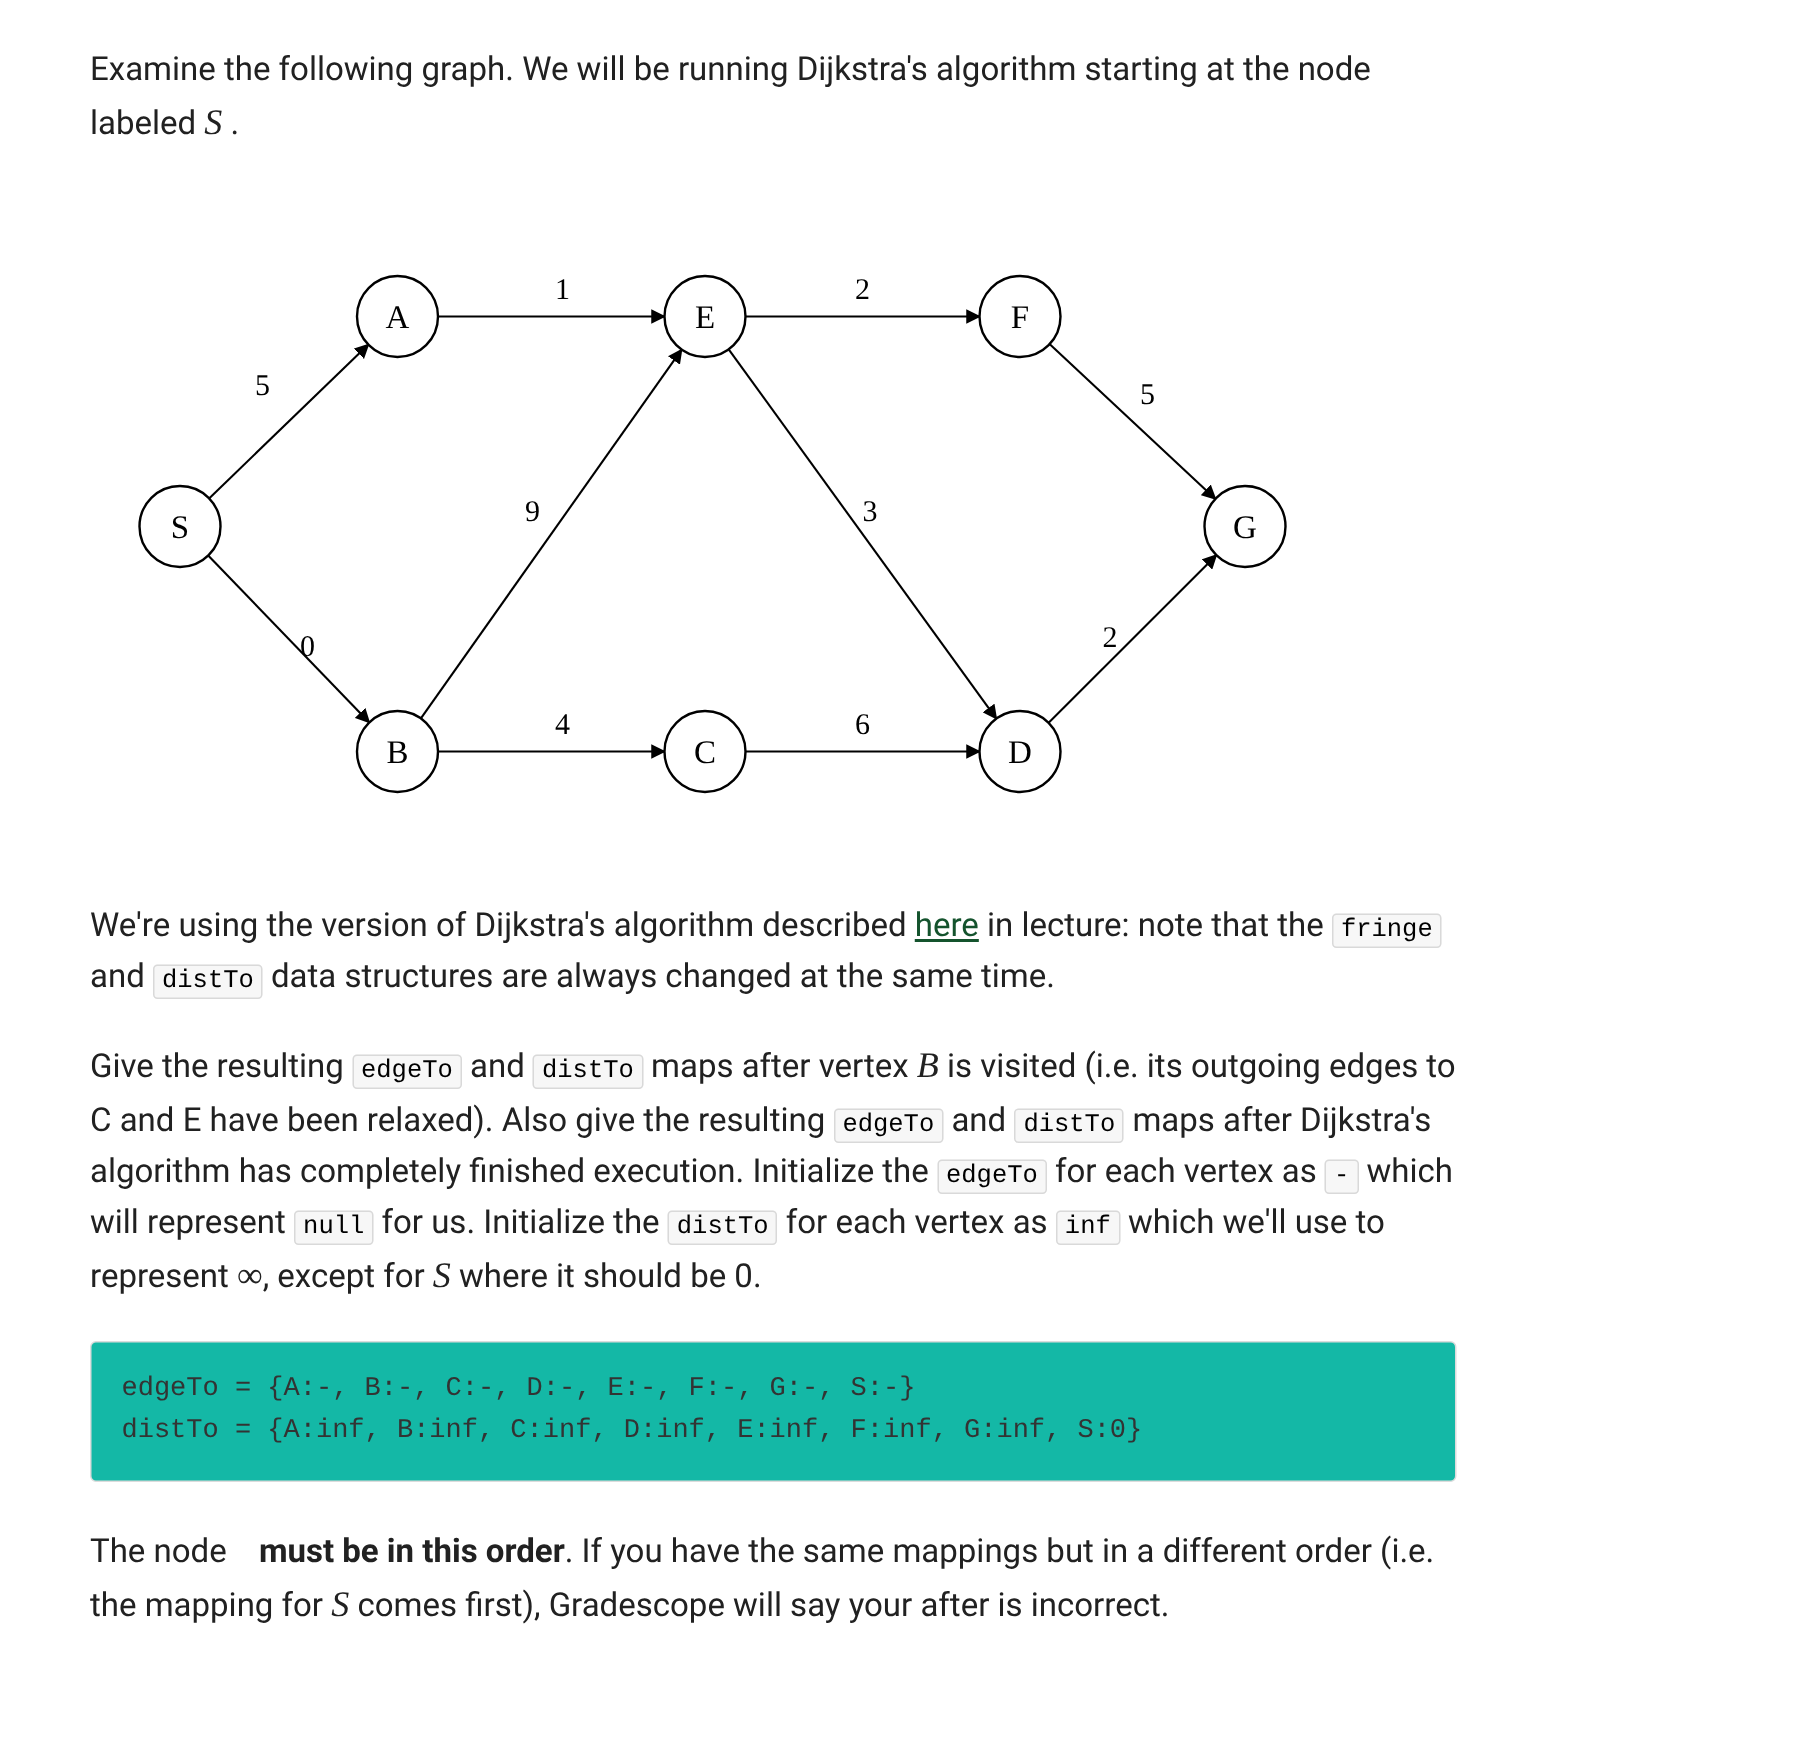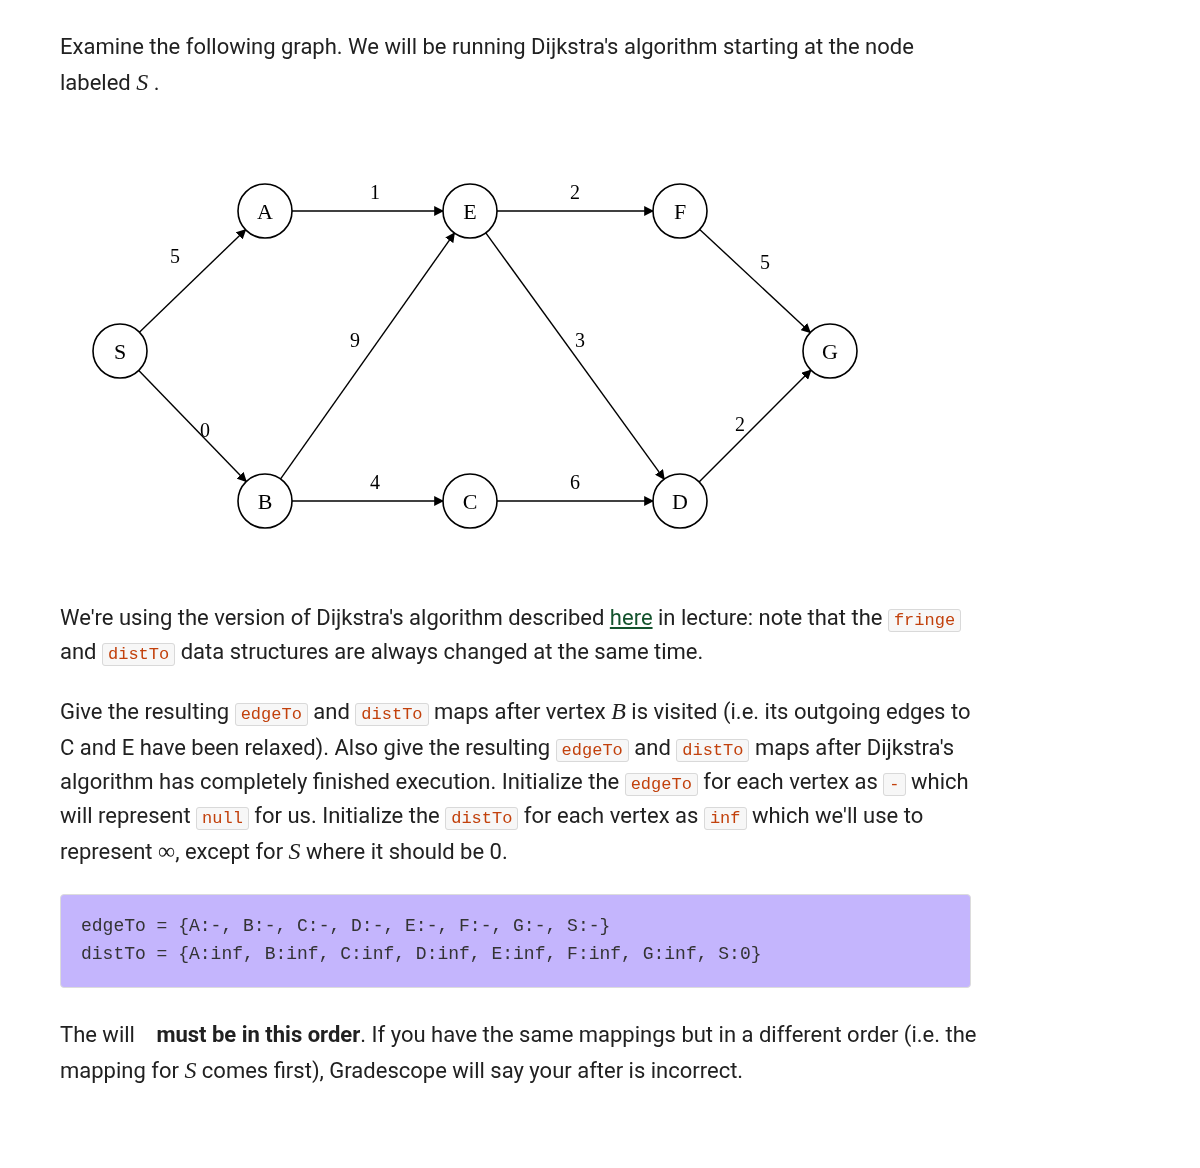--- a/index.html
+++ b/index.html
@@ -33,28 +33,28 @@
     color: #14532d;
     text-decoration: underline;
   }
   code.inline {
     font-family: ui-monospace, SFMono-Regular, Menlo, Consolas, "Courier New", monospace;
     font-size: 17px;
     background: #f7f7f7;
     border: 1px solid #d9d9d9;
     border-radius: 3px;
     padding: 1px 5px;
-    color: #c2410c;
+    color: #000000;
     vertical-align: baseline;
   }
   pre.codeblock {
     font-family: ui-monospace, SFMono-Regular, Menlo, Consolas, "Courier New", monospace;
     font-size: 18px;
     line-height: 1.55;
-    background: #c4b5fd;
+    background: #14b8a6;
     border: 1px solid #dcdcdc;
     border-radius: 4px;
     padding: 18px 20px;
     white-space: pre;
     overflow-x: auto;
     color: #333;
     margin: 10px 12px 30px 0;
   }
   .graph-wrap {
     margin: 30px 0 40px 0;
@@ -177,16 +177,16 @@
 
   <p class="body">
     <span>Give the resulting </span><code class="inline">edgeTo</code><span> and </span><code class="inline">distTo</code><span> maps after vertex </span><span class="math-it">B</span><span> is visited (i.e. its outgoing edges to C and E have been relaxed). Also give the resulting </span><code class="inline">edgeTo</code><span> and </span><code class="inline">distTo</code><span> maps after Dijkstra's algorithm has completely finished execution. Initialize the </span><code class="inline">edgeTo</code><span> for each vertex as </span><code class="inline">-</code><span> which will represent </span><code class="inline">null</code><span> for us. Initialize the </span><code class="inline">distTo</code><span> for each vertex as </span><code class="inline">inf</code><span> which we'll use to represent </span><span class="infty">∞</span><span>, except for </span><span class="math-it">S</span><span> where it should be 0.</span>
   </p>
 
 
   <pre class="codeblock">edgeTo = {A:-, B:-, C:-, D:-, E:-, F:-, G:-, S:-}
 distTo = {A:inf, B:inf, C:inf, D:inf, E:inf, F:inf, G:inf, S:0}</pre>
 
   <p class="body">
-    <span>The will </span><strong>must be in this order</strong><span>. If you have the same mappings but in a different order  (i.e. the mapping for </span><span class="math-it">S</span><span> comes first), Gradescope will say your after is incorrect.</span>
+    <span>The node </span><strong>must be in this order</strong><span>. If you have the same mappings but in a different order  (i.e. the mapping for </span><span class="math-it">S</span><span> comes first), Gradescope will say your after is incorrect.</span>
   </p>
 
 </div>
 
 </body></html>

